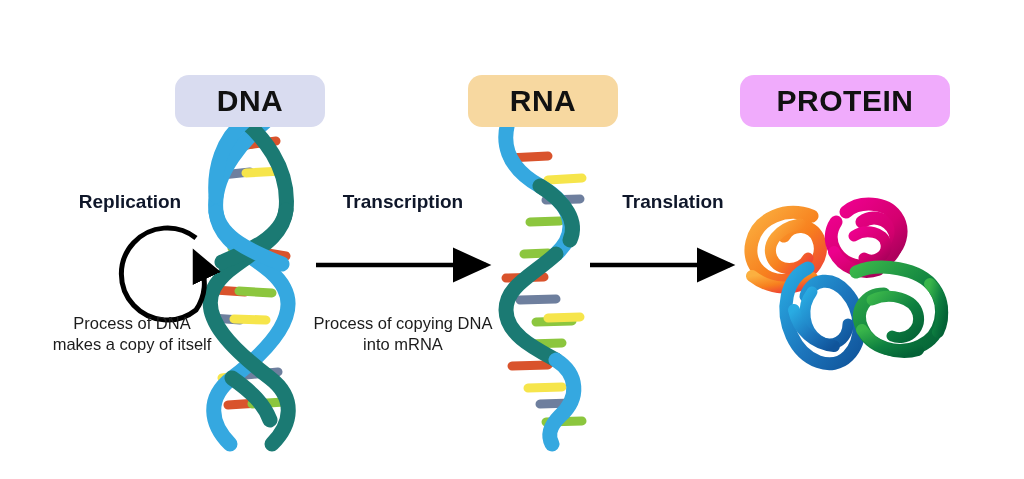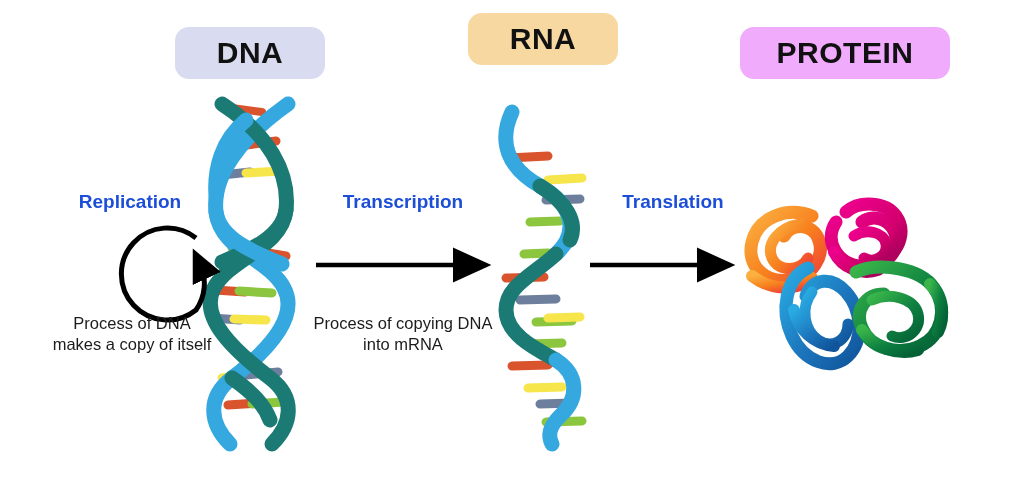--- a/index.html
+++ b/index.html
@@ -23,43 +23,44 @@
     position: absolute;
     display: flex;
     align-items: center;
     justify-content: center;
     border-radius: 14px;
     font-weight: bold;
     font-size: 30px;
     letter-spacing: 0.5px;
     color: #111111;
     font-family: "Liberation Sans", sans-serif;
+    margin-top: 48px;
   }
   #pill-dna {
     left: 175px; top: 27px;
     width: 150px; height: 52px;
     background: #d9dcf0;
   }
   #pill-rna {
-    left: 468px; top: 13px;
+    left: 468px; top: 27px;
     width: 150px; height: 52px;
     background: #f7d8a0;
   }
   #pill-protein {
     left: 740px; top: 27px;
     width: 210px; height: 52px;
     background: #f0abfc;
   }
 
   
   .stage-title {
     position: absolute;
     font-weight: bold;
     font-size: 19px;
-    color: #1d4ed8;
+    color: #0f172a;
     white-space: nowrap;
     text-align: center;
   }
   #title-replication { left: 40px; top: 191px; width: 180px; }
   #title-transcription { left: 310px; top: 191px; width: 186px; }
   #title-translation  { left: 588px; top: 191px; width: 170px; }
 
   
   .caption {
     position: absolute;

